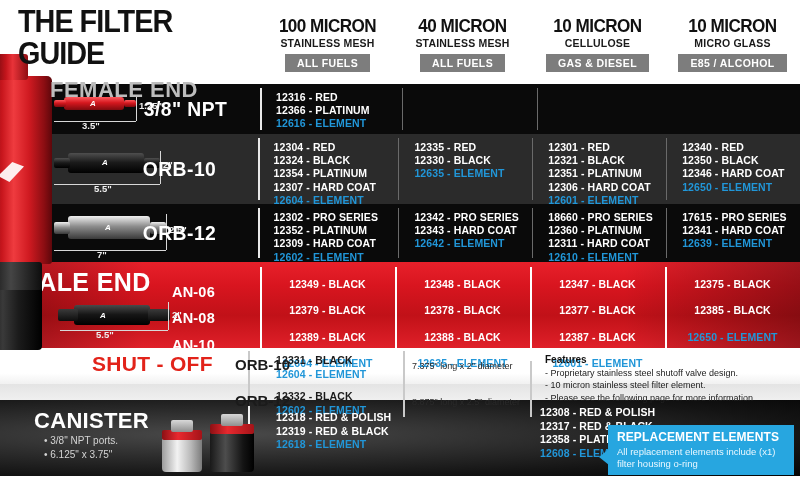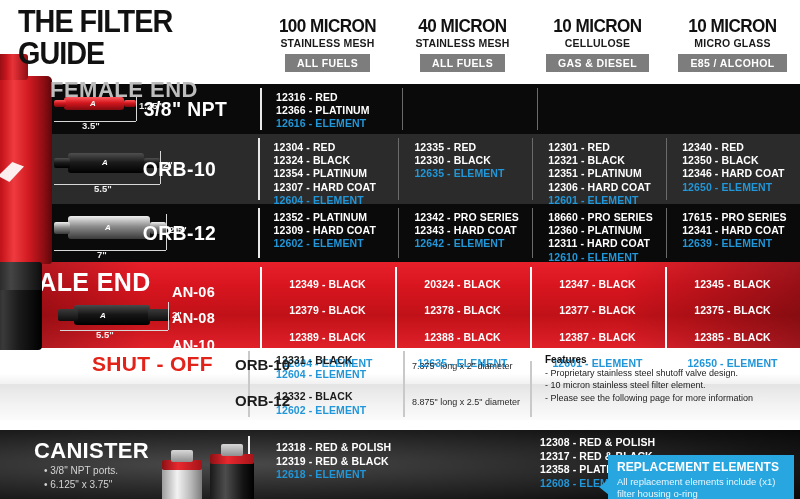--- a/index.html
+++ b/index.html
@@ -83,21 +83,21 @@
     color:#fff; letter-spacing:0.4px; z-index:5;
   }
   .male-labels { position:absolute; left:172px; top:17px; z-index:5; }
   .male-labels div { font-weight:bold; font-size:14.5px; color:#fff; line-height:26.4px; letter-spacing:0.2px;}
   .male-cols { position:absolute; left:260px; top:0; width:540px; height:104px; display:flex; z-index:5; }
   .male-col { width:135px; position:relative; padding-top:9px; text-align:center; }
   .male-col .pn { font-size:10.5px; line-height:26.4px; }
   .male-vline { position:absolute; left:0; top:5px; bottom:5px; width:2px; background:#ffffff; }
 
   
-  .shut-sec { position:relative; width:800px; height:82px; background:#ffffff; }
+  .shut-sec { position:relative; width:800px; height:52px; background:#ffffff; }
   .shut-row { position:absolute; left:0; width:800px; height:36px; }
   .shut-row.r1 { top:0;  background:linear-gradient(180deg,#ffffff 0%,#ffffff 70%,#f1f1f1 100%); }
   .shut-row.r2 { top:36px; background:linear-gradient(180deg,#e4e4e4 0%,#f2f2f2 55%,#fbfbfb 100%); }
   .shut-title {
     position:absolute; left:92px; top:4px; font-weight:bold; font-size:21px;
     color:#e2231a; letter-spacing:0.3px; z-index:6;
   }
   .shut-label { position:absolute; left:235px; font-weight:bold; font-size:15px; color:#1b1b1b; z-index:6; }
   .shut-pn { position:absolute; left:276px; z-index:6; }
   .shut-pn .pn { color:#1b1b1b; font-size:10.5px; line-height:13.5px; }
@@ -300,20 +300,21 @@
               <div class="dimlineV" style="left:114px;top:-2px;height:36px;"></div>
               <div class="dimtxt" style="left:45px;top:33px;">7"</div>
               <div class="dimtxt" style="left:117px;top:8px;">2.5"</div>
             </div>
           </div>
           <div class="cell-label">
             <div class="label-txt">ORB-12</div>
           </div>
           <div class="pn-col c1">
             <div class="vline"></div>
+            <div class="pn">12302 - PRO SERIES</div>
             <div class="pn">12352 - PLATINUM</div>
             <div class="pn">12309 - HARD COAT</div>
             <div class="pn el">12602 - ELEMENT</div>
           </div>
           <div class="pn-col">
             <div class="vline dim"></div>
             <div class="pn">12342 - PRO SERIES</div>
             <div class="pn">12343 - HARD COAT</div>
             <div class="pn el">12642 - ELEMENT</div>
           </div>
@@ -356,35 +357,34 @@
       <div class="male-cols" id="maleCols">
           <div class="male-col">
             <div class="male-vline"></div>
             <div class="pn">12349 - BLACK</div>
             <div class="pn">12379 - BLACK</div>
             <div class="pn">12389 - BLACK</div>
             <div class="pn el">12604 - ELEMENT</div>
           </div>
           <div class="male-col">
             <div class="male-vline"></div>
-            <div class="pn">20324 - BLACK</div>
+            <div class="pn">12348 - BLACK</div>
             <div class="pn">12378 - BLACK</div>
             <div class="pn">12388 - BLACK</div>
             <div class="pn el">12635 - ELEMENT</div>
           </div>
           <div class="male-col">
             <div class="male-vline"></div>
             <div class="pn">12347 - BLACK</div>
             <div class="pn">12377 - BLACK</div>
             <div class="pn">12387 - BLACK</div>
             <div class="pn el">12601 - ELEMENT</div>
           </div>
           <div class="male-col">
             <div class="male-vline"></div>
-            <div class="pn">12345 - BLACK</div>
             <div class="pn">12375 - BLACK</div>
             <div class="pn">12385 - BLACK</div>
             <div class="pn el">12650 - ELEMENT</div>
           </div>
         </div>
     </div>
 
     <div class="shut-sec">
       <div class="shut-row r1"></div>
       <div class="shut-row r2"></div>

